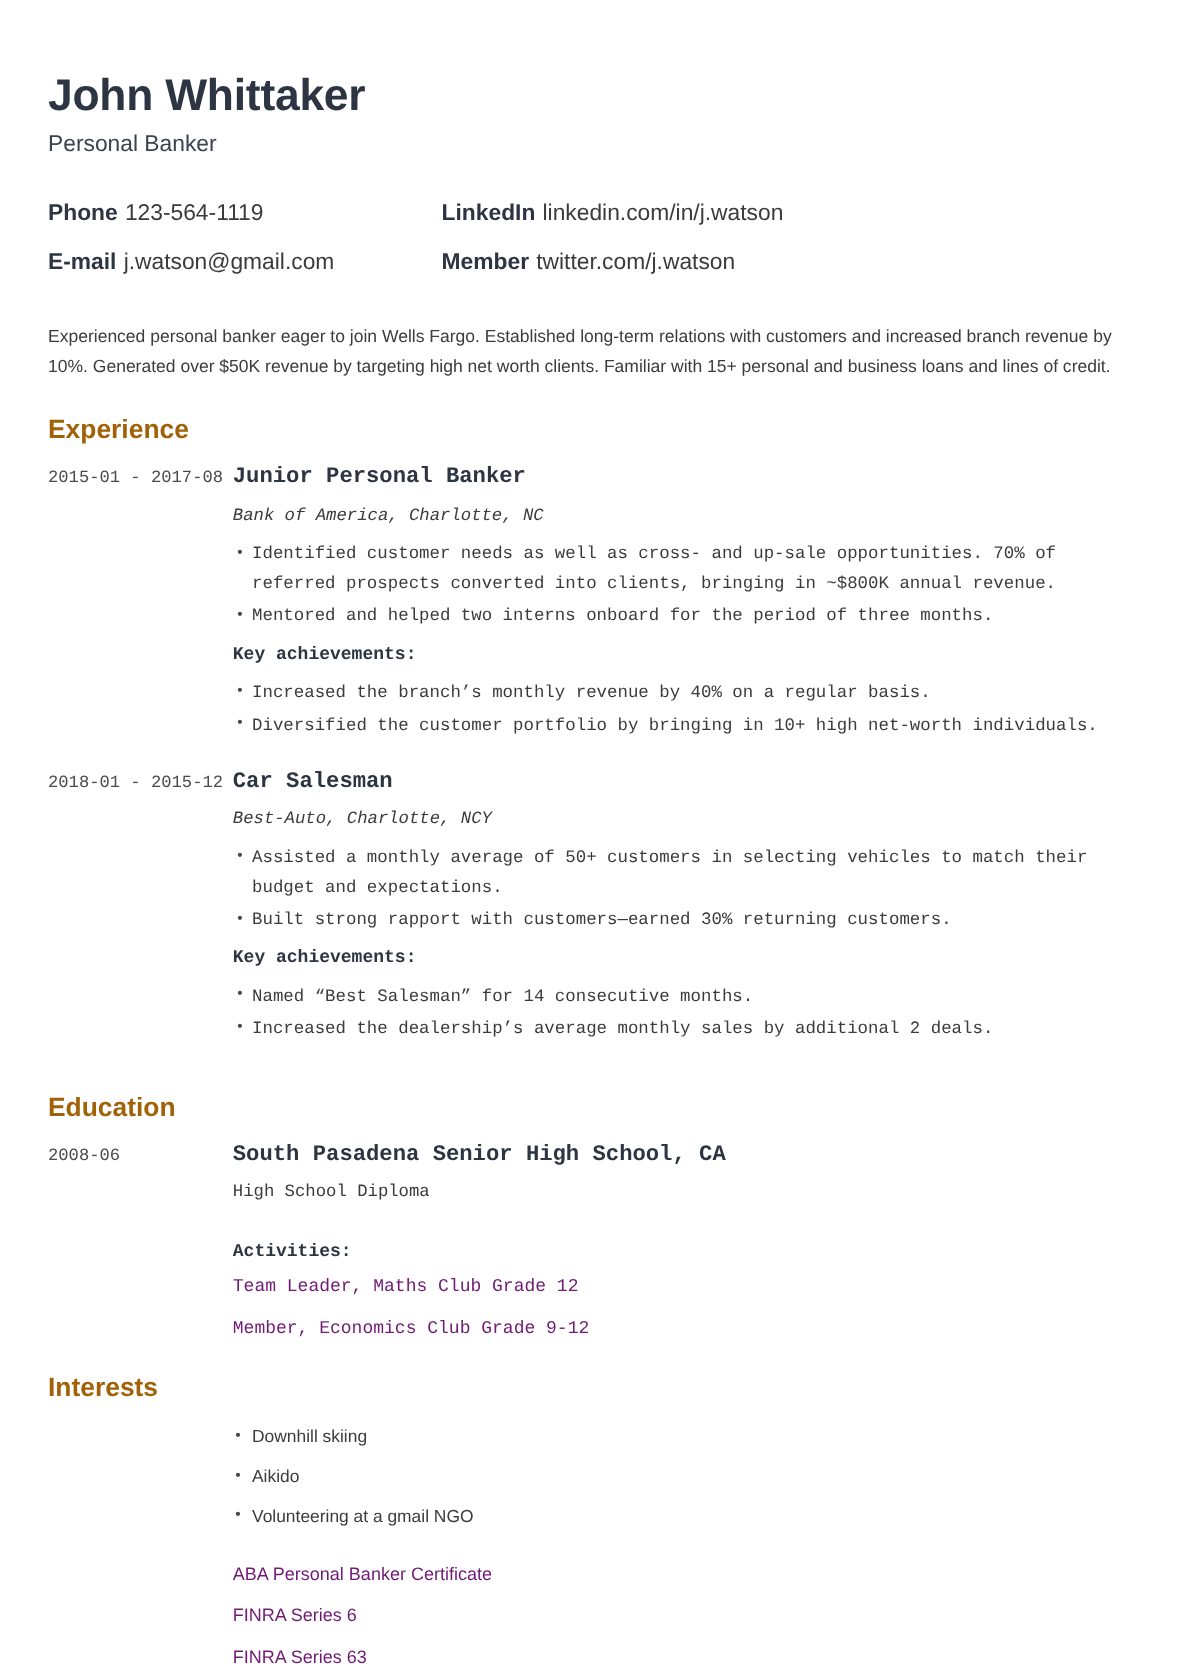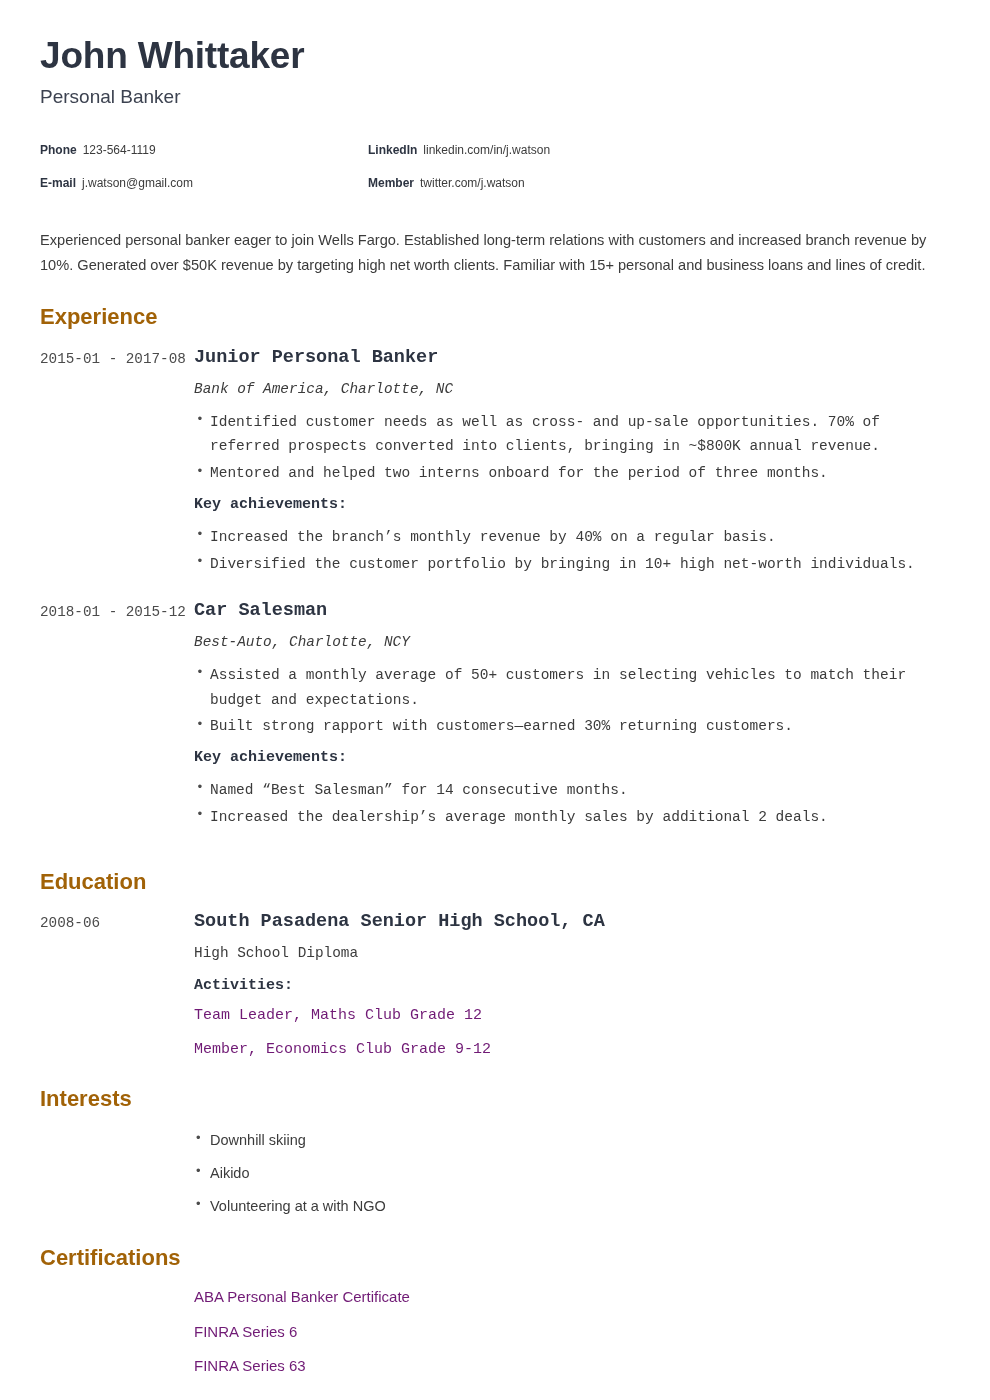--- a/index.html
+++ b/index.html
@@ -8,21 +8,21 @@
     width: 990px;
     height: 1400px;
     background: #ffffff;
     font-family: "Liberation Sans", sans-serif;
     color: #333333;
     overflow: hidden;
   }
   .page {
     width: 990px;
     height: 1400px;
-    padding: 35px 40px 0 40px;
+    padding: 59px 40px 0 40px;
     position: relative;
   }
 
   
   .name {
     font-size: 37px;
     font-weight: bold;
     color: #2d3442;
     line-height: 1.12;
     letter-spacing: -0.2px;
@@ -37,21 +37,21 @@
   }
 
   
   .contact {
     display: grid;
     grid-template-columns: 328px 1fr;
     row-gap: 18px;
     margin-bottom: 38px;
   }
   .contact-item {
-    font-size: 12px;
+    font-size: 19px;
     color: #3b3b3b;
     line-height: 1.2;
     white-space: nowrap;
   }
   .contact-label {
     font-weight: bold;
     color: #2d3442;
     margin-right: 6px;
   }
   .contact-value { color: #3b3b3b; }
@@ -99,21 +99,21 @@
   .entry-org {
     font-size: 14.4px;
     font-style: italic;
     color: #3b3b3b;
     margin: 0 0 11px 0;
     line-height: 1.3;
   }
   .entry-sub {
     font-size: 14.4px;
     color: #3b3b3b;
-    margin: 0 0 13px 0;
+    margin: 0 0 30px 0;
     line-height: 1.3;
   }
   .ach-label {
     font-size: 15px;
     font-weight: bold;
     color: #2d3442;
     margin: 0 0 10px 0;
     line-height: 1.3;
   }
   ul.bullets {
@@ -230,27 +230,26 @@
       </div>
     </div>
   </div>
 
   <div class="section sec-gap-md">
     <h2 class="section-title">Interests</h2>
     <div class="indent-block">
       <ul class="bullets">
         <li>Downhill skiing</li>
         <li>Aikido</li>
-        <li>Volunteering at a with NGO</li>
+        <li>Volunteering at a gmail NGO</li>
       </ul>
     </div>
   </div>
 
   <div class="section sec-gap-md">
-    <h2 class="section-title">Certifications</h2>
     <div class="indent-block">
       <div class="plain-line">ABA Personal Banker Certificate</div>
       <div class="plain-line">FINRA Series 6</div>
       <div class="plain-line">FINRA Series 63</div>
     </div>
   </div>
 
 </div>
 
 </body></html>

